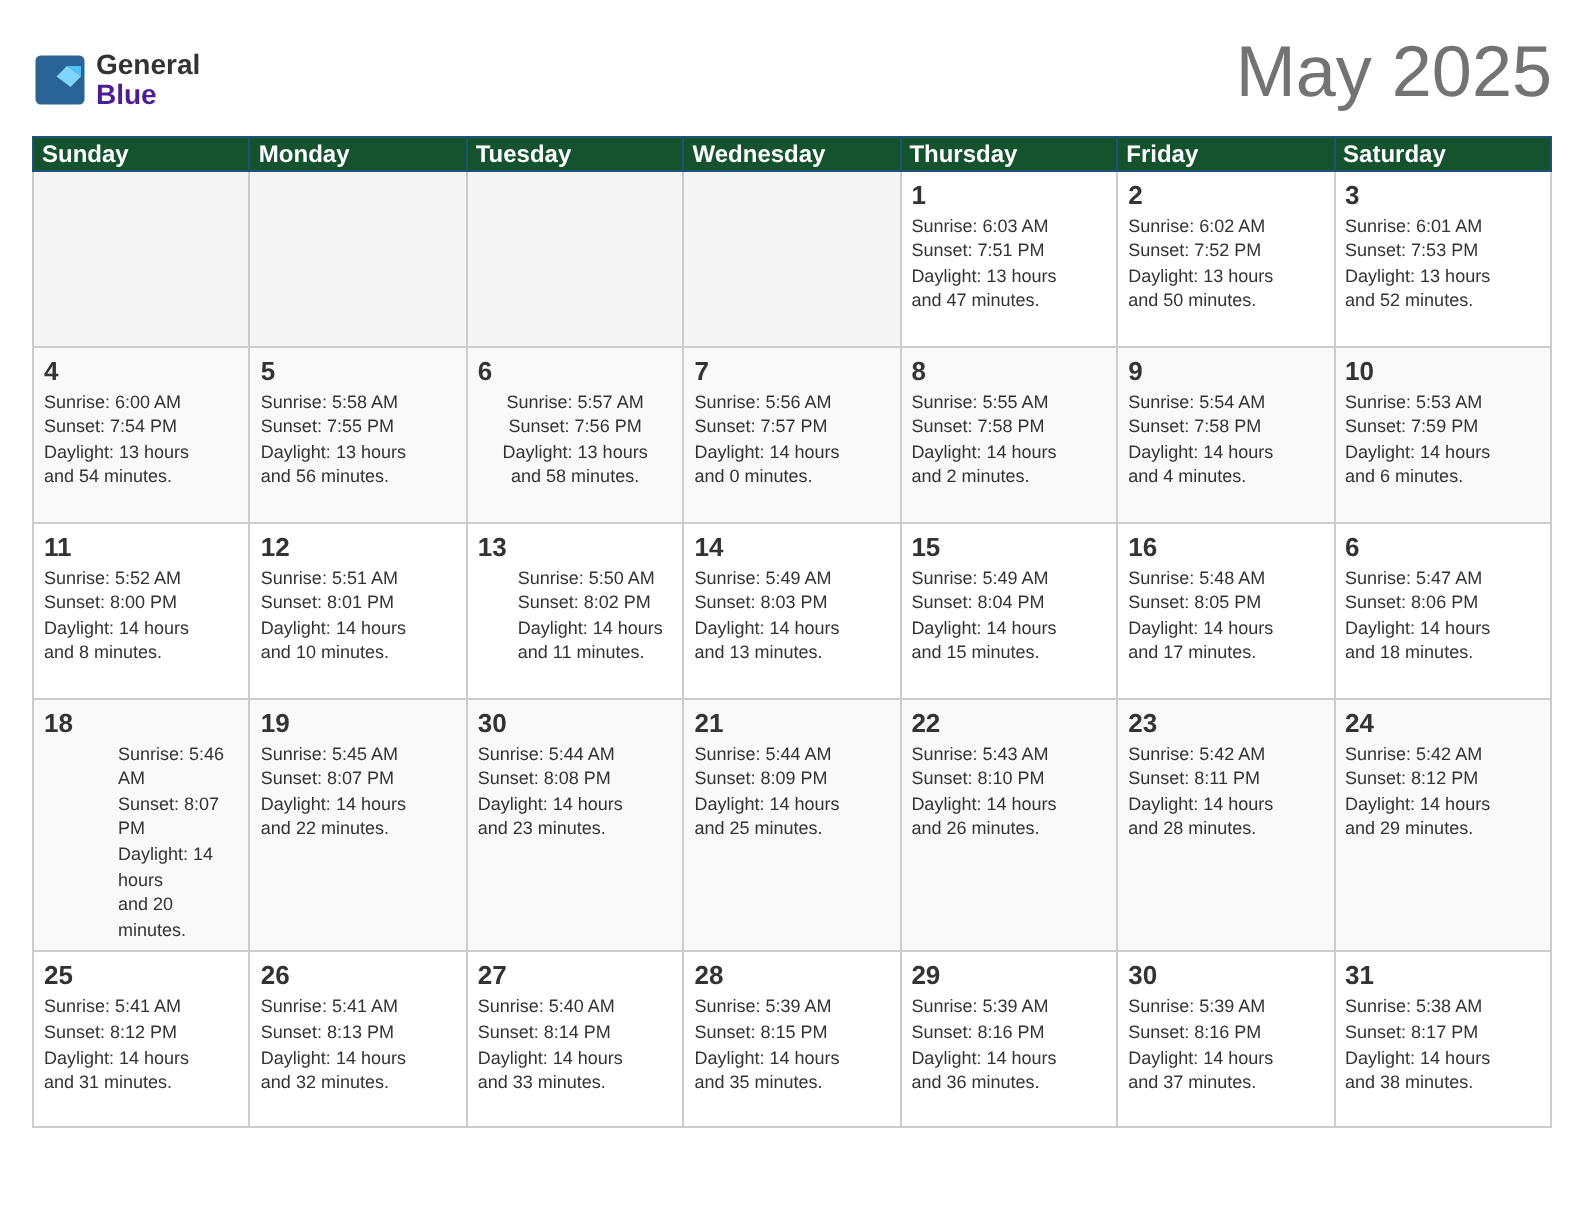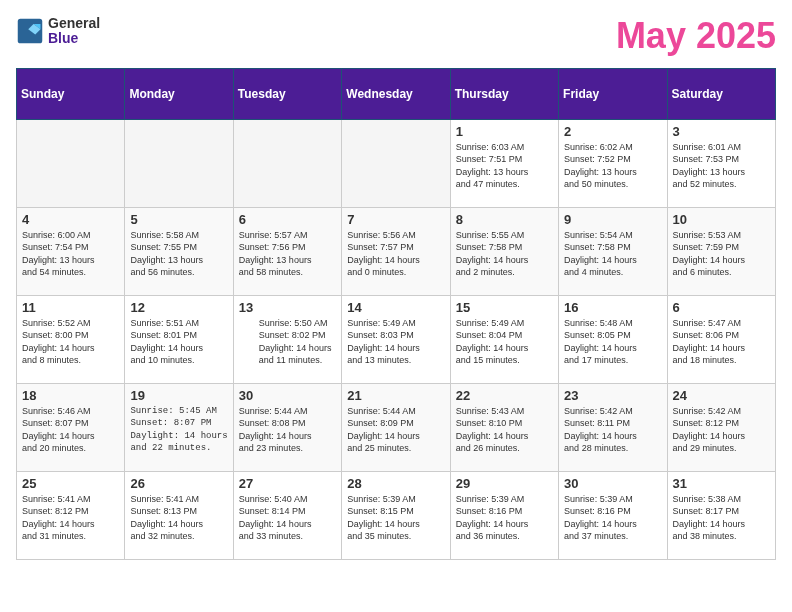--- a/index.html
+++ b/index.html
@@ -6,21 +6,21 @@
     body {
       font-family: Arial, sans-serif;
       background: #fff;
       width: 792px;
       min-height: 612px;
       padding: 16px;
     }
     .header {
       display: flex;
       justify-content: space-between;
-      align-items: flex-start;
+      align-items: flex-end;
       margin-bottom: 12px;
     }
     .logo {
       display: flex;
       align-items: center;
       gap: 4px;
     }
     .logo-text {
       display: flex;
       flex-direction: column;
@@ -38,38 +38,38 @@
     }
     .logo-icon {
       width: 28px;
       height: 28px;
     }
     .title-block {
       text-align: right;
     }
     .cal-title {
       font-size: 36px;
-      font-weight: bold;
-      color: #ec4899;
+      font-weight: normal;
+      color: #737373;
       line-height: 1.1;
     }
     .cal-subtitle {
       font-size: 14px;
       color: #555;
     }
     table {
       width: 100%;
       border-collapse: collapse;
     }
     th {
-      background-color: #4c1d95;
+      background-color: #14532d;
       color: #fff;
       font-size: 12px;
       font-weight: bold;
-      padding: 18px 4px;
+      padding: 1px 4px;
       text-align: left;
       border: 1px solid #1e5276;
     }
     td {
       border: 1px solid #ccc;
       vertical-align: top;
       padding: 4px 5px;
       font-size: 9.5px;
       color: #333;
       background: #fff;
@@ -164,21 +164,21 @@
         </td>
         <td>
           <div class="day-num">5</div>
           <div class="day-info" style="white-space: pre-line;">Sunrise: 5:58 AM
 Sunset: 7:55 PM
 Daylight: 13 hours
 and 56 minutes.</div>
         </td>
         <td>
           <div class="day-num">6</div>
-          <div class="day-info" style="white-space: pre-line;">Sunrise: 5:57 AM
+          <div class="day-info" style="white-space: pre-line; text-align: center;">Sunrise: 5:57 AM
 Sunset: 7:56 PM
 Daylight: 13 hours
 and 58 minutes.</div>
         </td>
         <td>
           <div class="day-num">7</div>
           <div class="day-info" style="white-space: pre-line;">Sunrise: 5:56 AM
 Sunset: 7:57 PM
 Daylight: 14 hours
 and 0 minutes.</div>
@@ -252,28 +252,28 @@
           <div class="day-num">6</div>
           <div class="day-info" style="white-space: pre-line;">Sunrise: 5:47 AM
 Sunset: 8:06 PM
 Daylight: 14 hours
 and 18 minutes.</div>
         </td>
       </tr>
       <tr>
         <td>
           <div class="day-num">18</div>
-          <div class="day-info" style="white-space: pre-line;">Sunrise: 5:46 AM
+          <div class="day-info" style="white-space: pre-line; margin-left: 37px;">Sunrise: 5:46 AM
 Sunset: 8:07 PM
 Daylight: 14 hours
 and 20 minutes.</div>
         </td>
         <td>
           <div class="day-num">19</div>
-          <div class="day-info" style="white-space: pre-line; font-family: Liberation Mono, monospace;">Sunrise: 5:45 AM
+          <div class="day-info" style="white-space: pre-line;">Sunrise: 5:45 AM
 Sunset: 8:07 PM
 Daylight: 14 hours
 and 22 minutes.</div>
         </td>
         <td>
           <div class="day-num">30</div>
           <div class="day-info" style="white-space: pre-line;">Sunrise: 5:44 AM
 Sunset: 8:08 PM
 Daylight: 14 hours
 and 23 minutes.</div>

